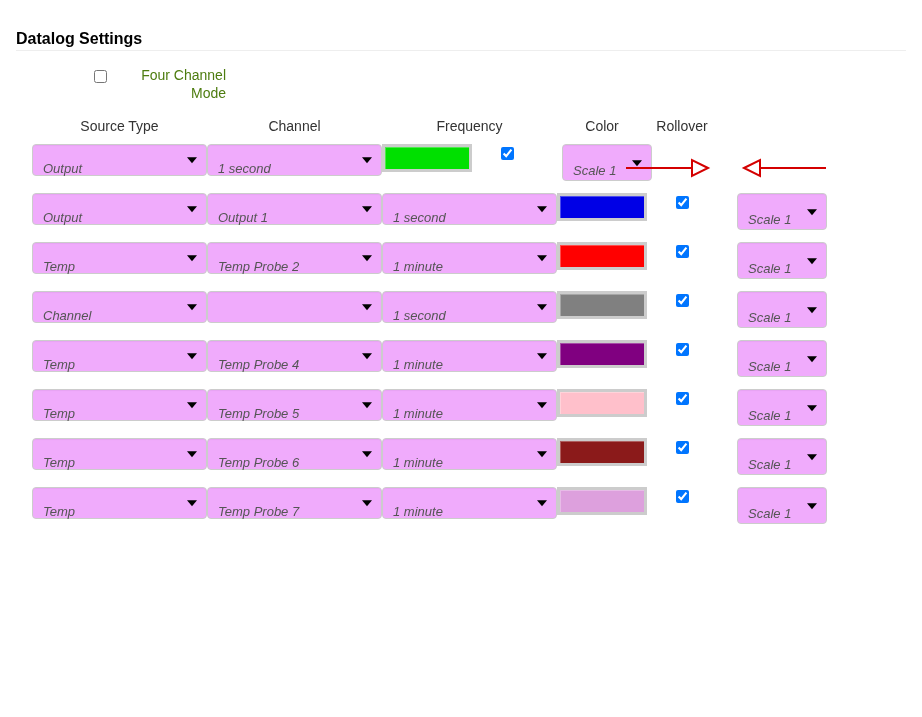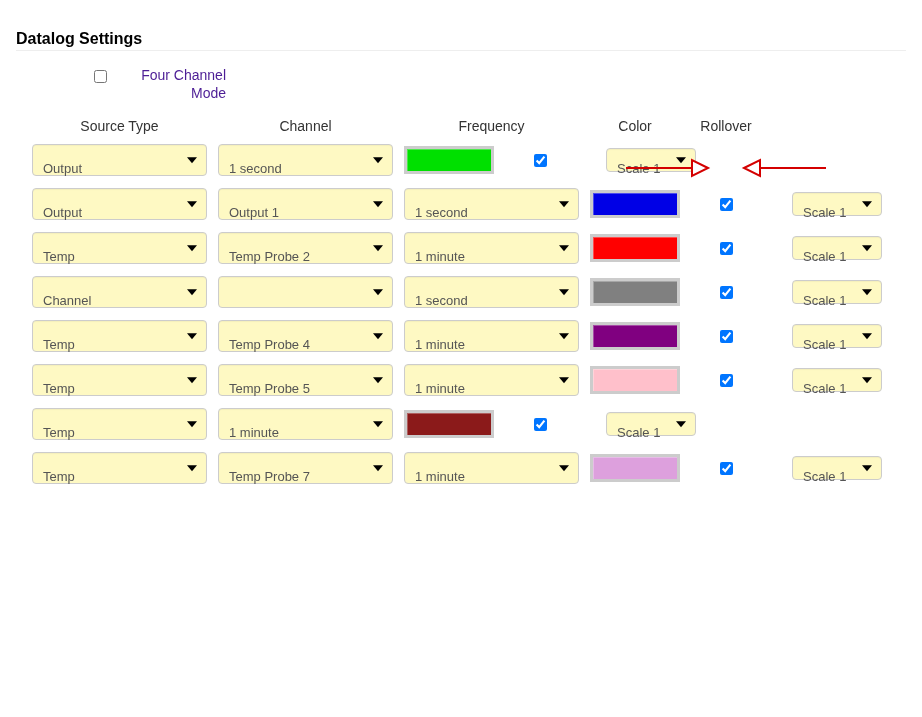--- a/index.html
+++ b/index.html
@@ -1,38 +1,39 @@
 <!DOCTYPE html>
 <html><head>
 <meta charset="utf-8">
 <style>
   * { box-sizing: border-box; }
   html, body { margin: 0; padding: 0; font-family: Arial, Helvetica, sans-serif; font-size: 14px; color: #333; background:#fff; }
   .page { width: 922px; padding: 20px 16px; }
   .title { font-weight: bold; font-size: 16px; margin: 10px 0 2px 0; color:#000; }
   .panel { border-top: 1px solid #eee; padding: 16px 16px 20px 16px; position:relative; }
   .mode-row { display:flex; align-items:flex-start; padding-left: 58px; margin-bottom: 16px; }
-  .mode-label { display:inline-block; text-align:right; width:110px; line-height:1.25; margin-left:6px; color:#4c1d95; }
-  .header-row, .data-row { display:flex; align-items:center; gap:11px; }
+  .mode-label { display:inline-block; text-align:right; width:110px; line-height:1.25; margin-left:6px; color:#4d7c0f; }
+  .header-row, .data-row { display:flex; align-items:flex-start; gap:0; }
   .header-row { margin-bottom:10px; }
   .data-row { margin-bottom:12px; }
   .col-sourcetype { width:175px; }
   .col-source { width:175px; }
   .col-frequency { width:175px; }
   .col-color { width:90px; display:flex; justify-content:center; }
   .col-rollover { width:70px; display:flex; justify-content:center; }
   .col-scale { width:90px; margin-left:20px; }
   .header { text-align:center; color:#333; font-size:14px; }
   .select {
     width:100%; height:32px; border:1px solid #ccc; border-radius:4px;
-    background:#fef9c3; padding:16px 26px 0 10px; color:#555; font-size:13px;
+    background:#f0abfc; padding:16px 26px 0 10px; color:#555; font-size:13px;
     display:flex; align-items:center; position:relative; cursor:pointer;
     box-shadow: inset 0 1px 1px rgba(0,0,0,0.04);
+    font-style: italic;
   }
-  .select.small { height:24px; }
+  .select.small { height:37px; }
   .select .caret {
     position:absolute; right:9px; top:50%; transform:translateY(-45%);
     width:0; height:0; border-left:5px solid transparent; border-right:5px solid transparent;
     border-top:6px solid #000;
   }
   .color-box {
     width:90px; height:28px; border:3px solid #ccc; background:#666; cursor:pointer;
     box-shadow: inset 1px 1px 0 rgba(255,255,255,0.3);
   }
   .chk { transform: scale(1.0); cursor:pointer; }
@@ -250,20 +251,26 @@
       </div>
     </div>
   </div>
         <div class="data-row">
     <div class="col-sourcetype">
       <div class="select">
         <span>Temp</span>
         <span class="caret"></span>
       </div>
     </div>
+    <div class="col-source">
+      <div class="select">
+        <span>Temp Probe 6</span>
+        <span class="caret"></span>
+      </div>
+    </div>
     <div class="col-frequency">
       <div class="select">
         <span>1 minute</span>
         <span class="caret"></span>
       </div>
     </div>
     <div class="col-color">
       <div class="color-box" style="background:#8b1a1a;"></div>
     </div>
     <div class="col-rollover">

